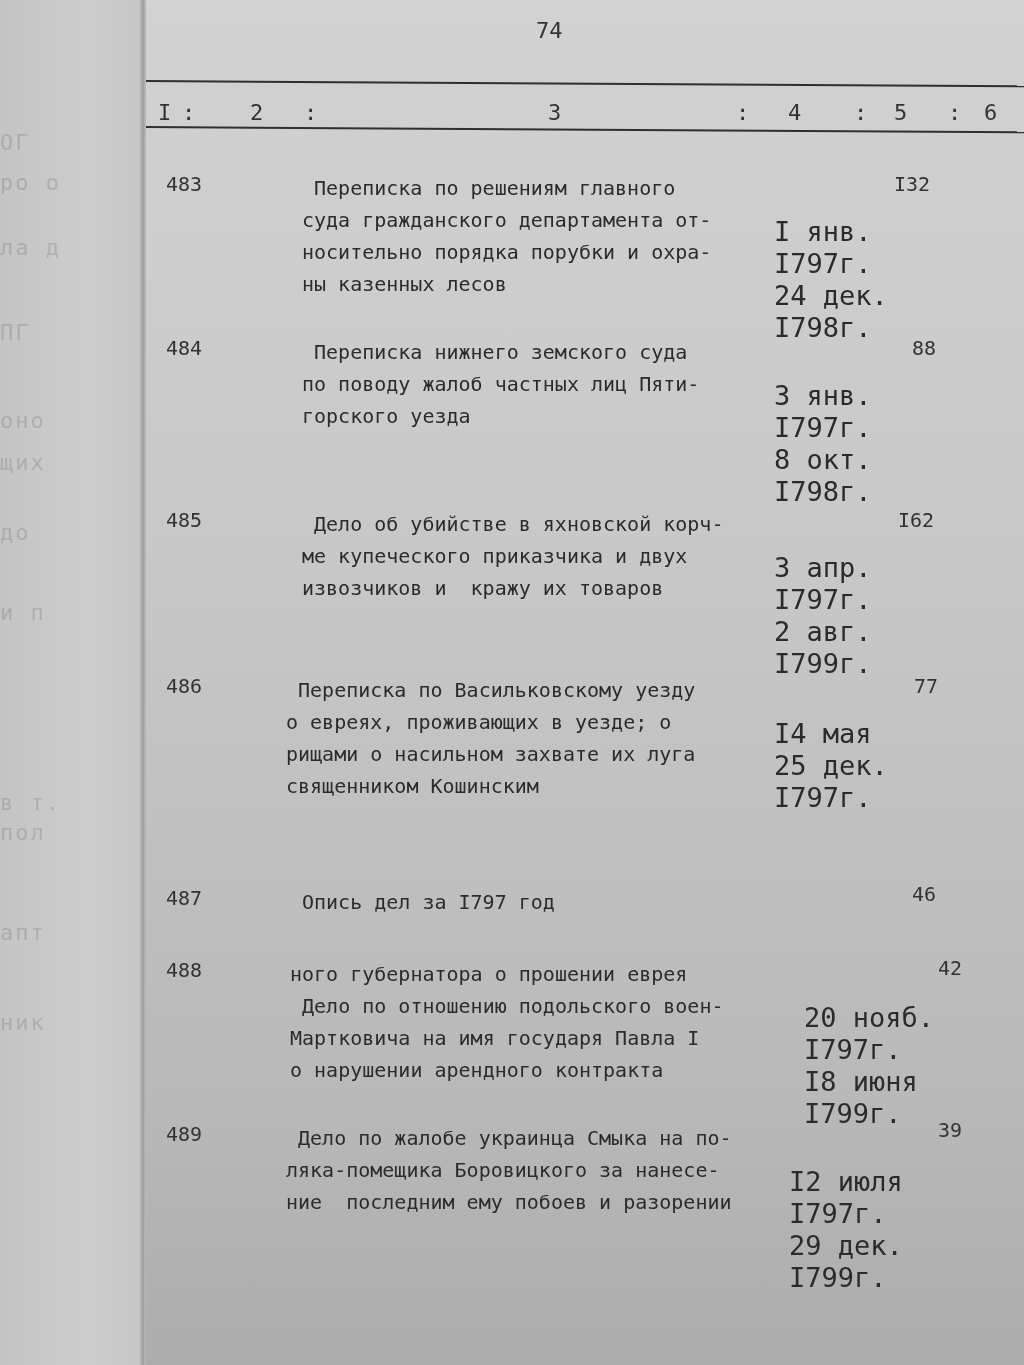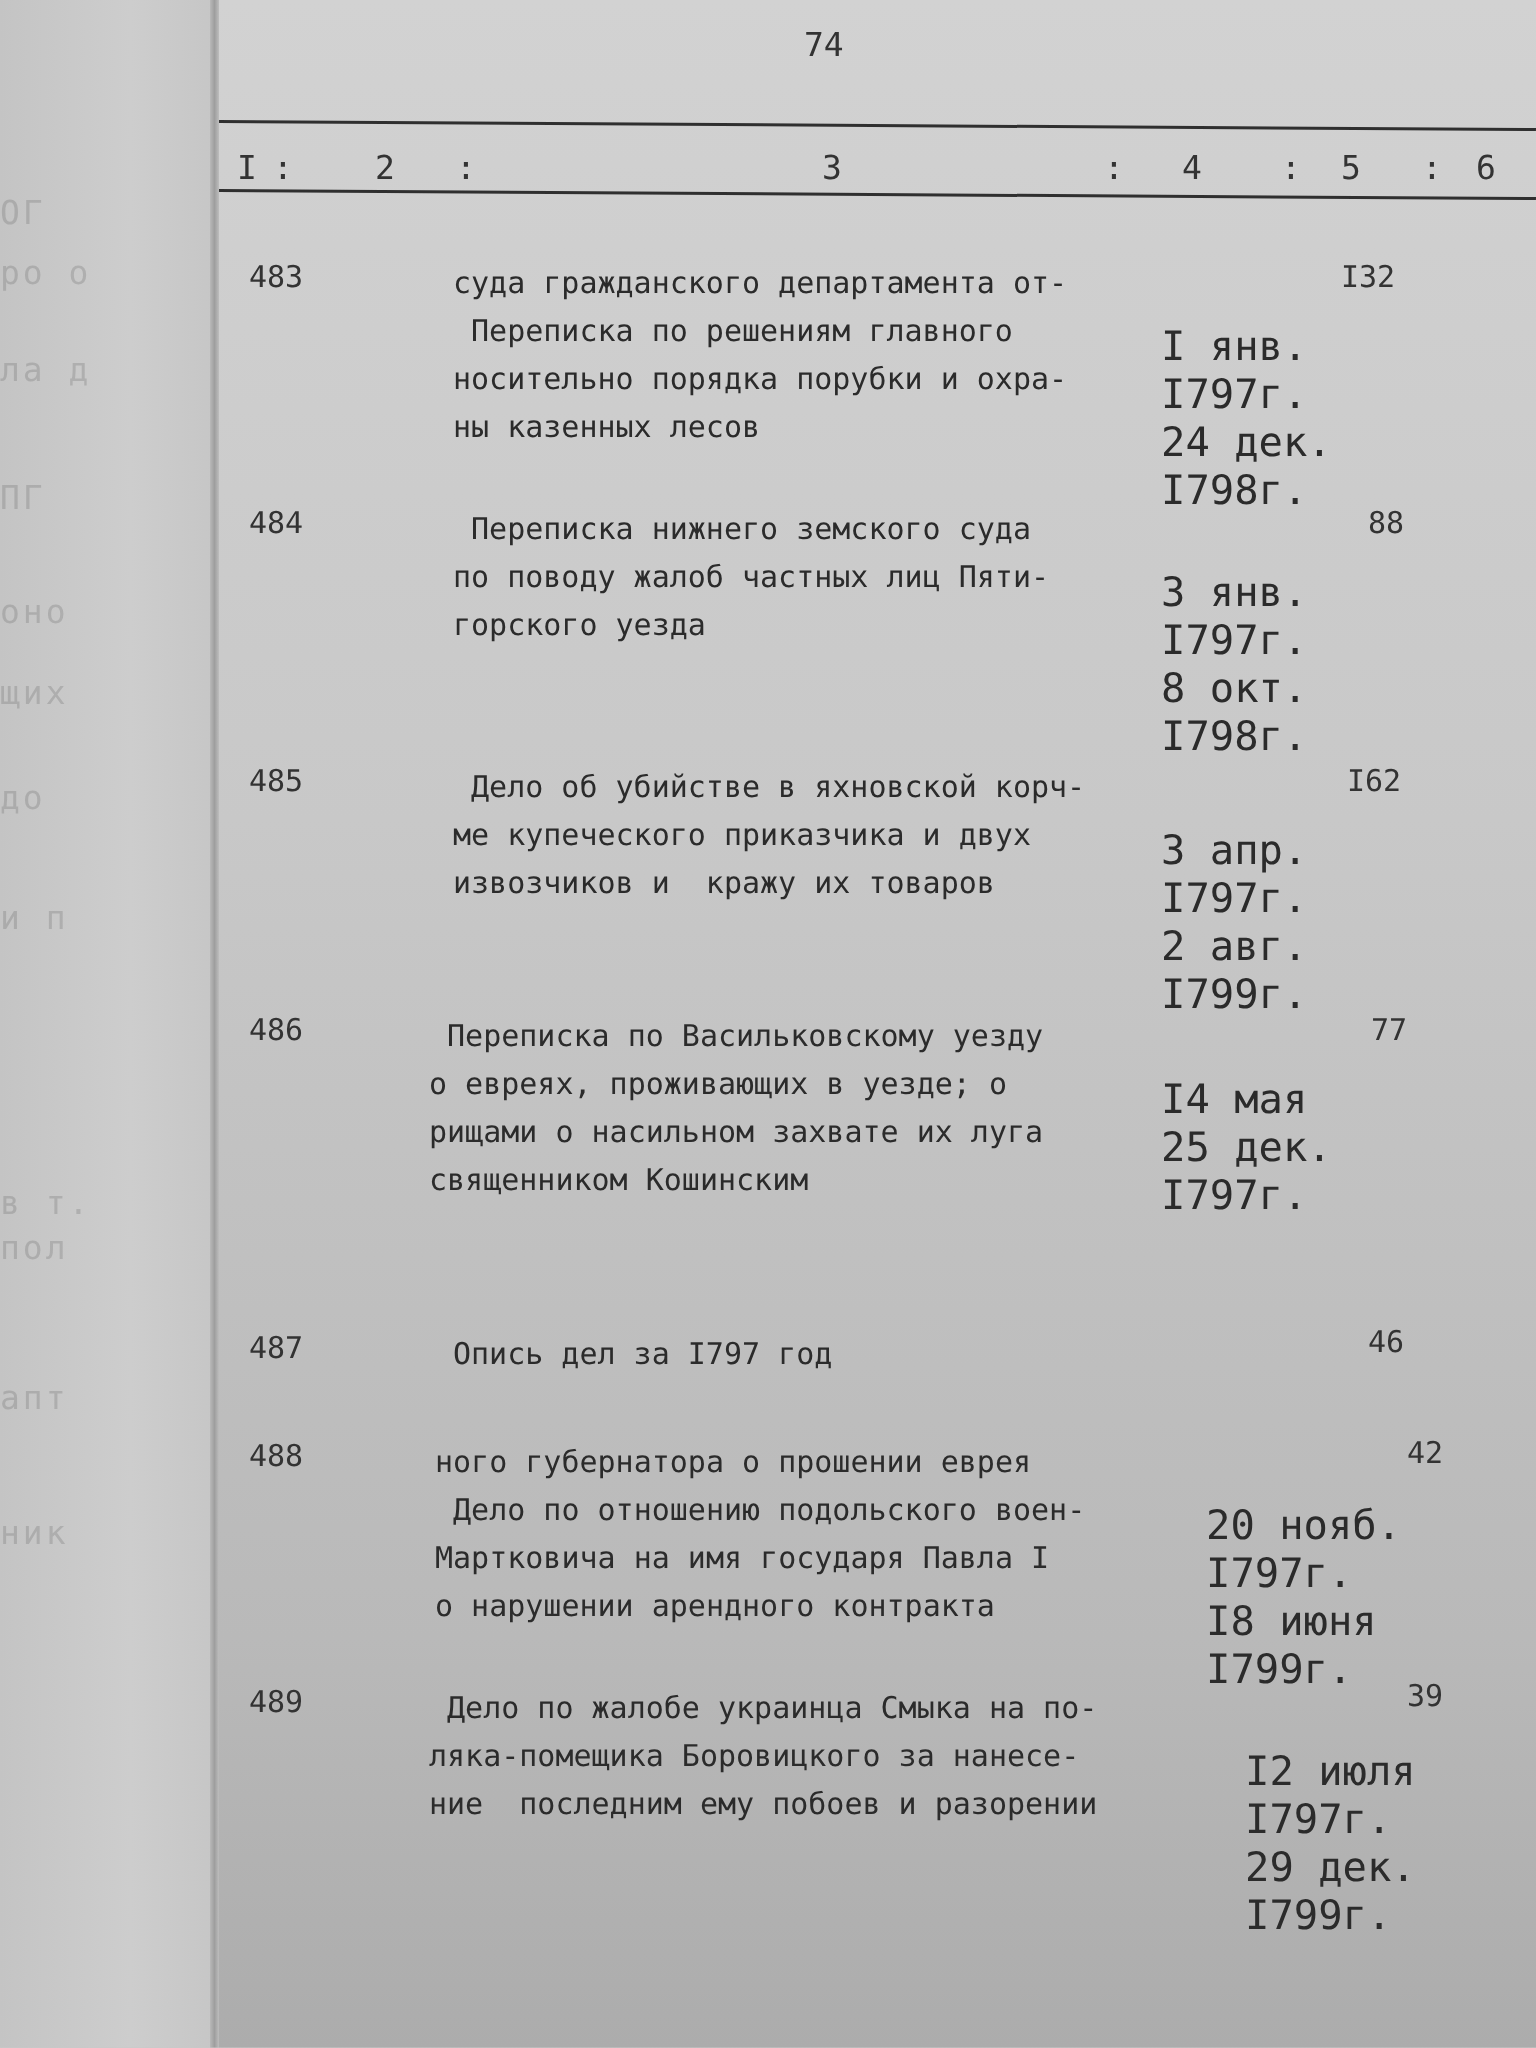--- a/index.html
+++ b/index.html
@@ -56,21 +56,21 @@
     }
   </style>
 </head>
 <body>
 
 <div class="prev-page">
   <div class="ghost" style="top:130px">ОГ</div>
   <div class="ghost" style="top:170px">ро о</div>
   <div class="ghost" style="top:235px">ла д</div>
   <div class="ghost" style="top:320px">ПГ</div>
-  <div class="ghost" style="top:396px">оно</div>
+  <div class="ghost" style="top:408px">оно</div>
   <div class="ghost" style="top:450px">щих</div>
   <div class="ghost" style="top:520px">до</div>
   <div class="ghost" style="top:600px">и п</div>
   <div class="ghost" style="top:790px">в т.</div>
   <div class="ghost" style="top:820px">пол</div>
   <div class="ghost" style="top:920px">апт</div>
   <div class="ghost" style="top:1010px">ник</div>
 </div>
 <div class="page-edge"></div>
 
@@ -88,22 +88,22 @@
   <span class="col-header" style="left:590px">:</span>
   <span class="col-header" style="left:642px">4</span>
   <span class="col-header" style="left:708px">:</span>
   <span class="col-header" style="left:748px">5</span>
   <span class="col-header" style="left:802px">:</span>
   <span class="col-header" style="left:838px">6</span>
 
   <div class="entry" style="top:172px">
     <span class="num">483</span>
     <div class="desc">
+      <span class="line"> Переписка по решениям главного</span>
       <span class="line">суда гражданского департамента от-</span>
-      <span class="line"> Переписка по решениям главного</span>
       <span class="line">носительно порядка порубки и охра-</span>
       <span class="line">ны казенных лесов</span>
     </div>
     <div class="dates">
       <span class="line">I янв.</span>
       <span class="line">I797г.</span>
       <span class="line">24 дек.</span>
       <span class="line">I798г.</span>
     </div>
     <span class="sheets" style="left:748px">I32</span>
@@ -182,21 +182,21 @@
     <span class="sheets" style="left:792px; top:-2px">42</span>
   </div>
 
   <div class="entry" style="top:1122px">
     <span class="num">489</span>
     <div class="desc" style="left:140px">
       <span class="line"> Дело по жалобе украинца Смыка на по-</span>
       <span class="line">ляка-помещика Боровицкого за нанесе-</span>
       <span class="line">ние  последним ему побоев и разорении</span>
     </div>
-    <div class="dates" style="left:684px">
+    <div class="dates" style="left:643px">
       <span class="line">I2 июля</span>
       <span class="line">I797г.</span>
       <span class="line">29 дек.</span>
       <span class="line">I799г.</span>
     </div>
     <span class="sheets" style="left:792px; top:-4px">39</span>
   </div>
 </div>
 
 </body></html>

